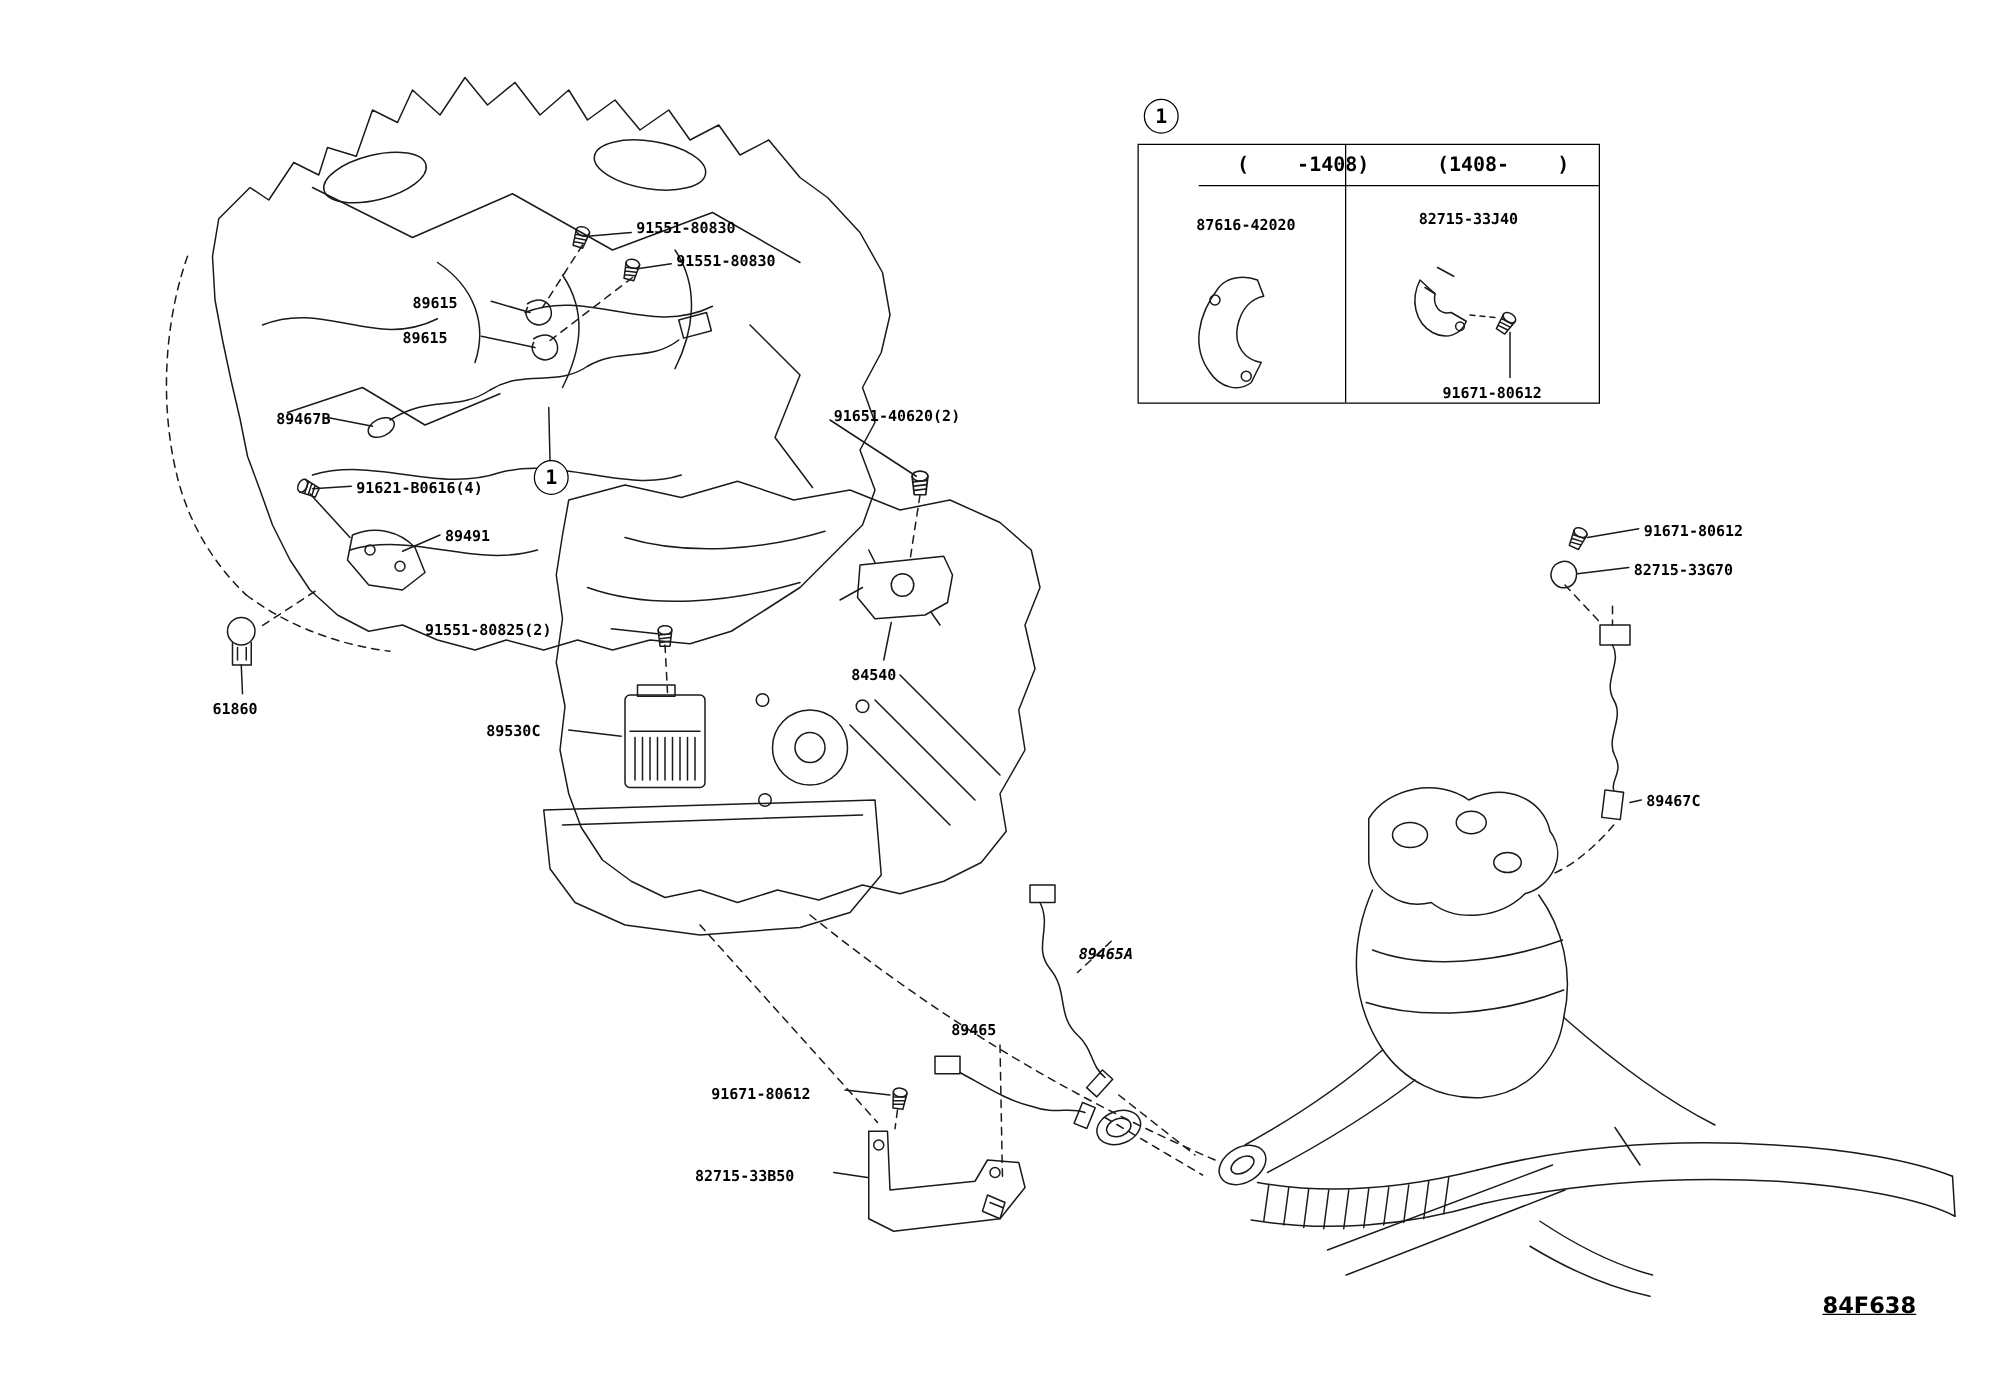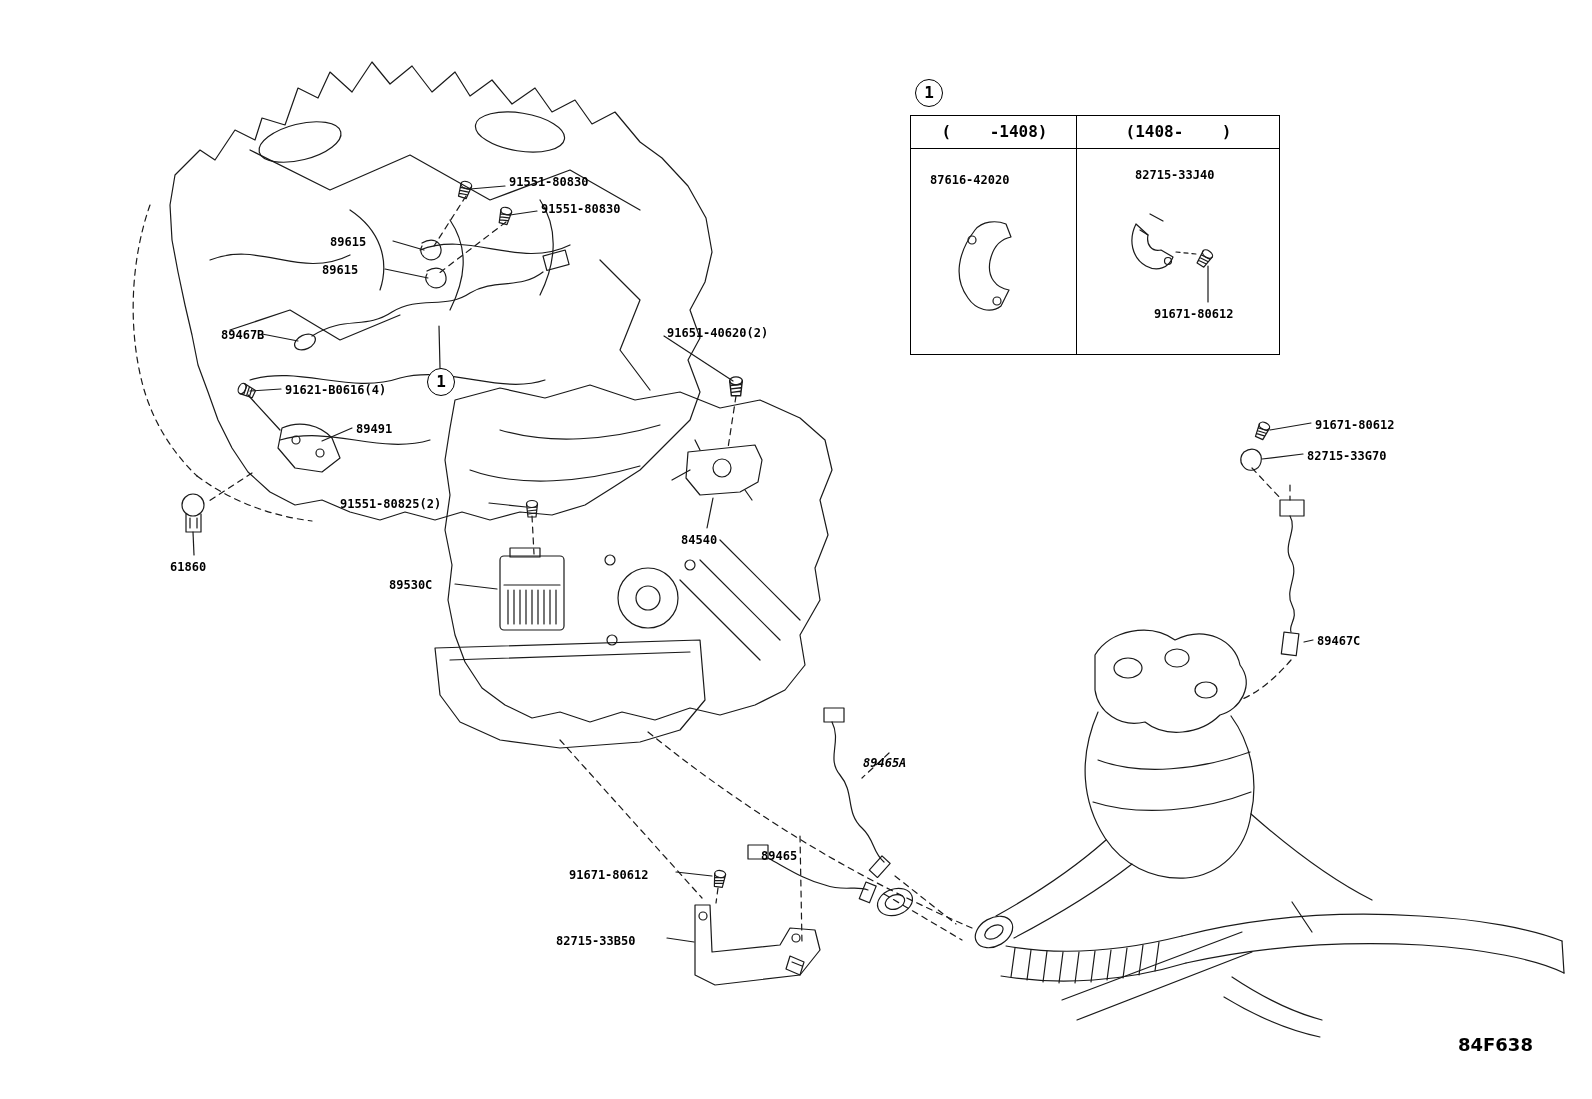--- a/index.html
+++ b/index.html
@@ -2,28 +2,28 @@
 <html><head>
 <meta charset="utf-8">
 <style>
   html,body{margin:0;padding:0;background:#fff;}
   .canvas{position:relative;width:1592px;height:1099px;background:#fff;overflow:hidden;
           font-family:"DejaVu Sans Mono",monospace;color:#000;}
   .art{position:absolute;left:0;top:0;width:1592px;height:1099px;}
   .part-label{position:absolute;font-weight:bold;font-size:12px;line-height:19px;white-space:pre;}
   .callout{position:absolute;width:26px;height:26px;border:1.7px solid #000;border-radius:50%;
            text-align:center;line-height:25px;font-size:16px;font-weight:bold;background:#fff;}
-  .ref-table{position:absolute;left:910px;top:115px;width:370px;height:240px;border:1.6px solid #000;box-sizing:border-box;}
+  .ref-table{position:absolute;left:910px;top:115px;width:370px;height:208px;border:1.6px solid #000;box-sizing:border-box;padding-left:48px;}
   .ref-head{display:flex;height:33px;border-bottom:1.6px solid #000;box-sizing:border-box;}
   .ref-cell{text-align:center;line-height:32px;font-size:16px;font-weight:bold;white-space:pre;}
   .ref-cell.c1{width:167px;}
   .ref-cell.c2{flex:1;}
   .ref-divider{position:absolute;left:165px;top:0;bottom:0;width:0;border-left:1.6px solid #000;}
   .diagram-code{position:absolute;left:1458px;top:1034px;font-size:18px;font-weight:bold;
-                font-family:"DejaVu Sans",sans-serif;}
+                font-family:"DejaVu Sans",sans-serif;text-decoration:underline;}
 </style>
 </head>
 <body>
 
 <div class="canvas">
 
   <svg class="art" viewBox="0 0 1592 1099" fill="none" stroke="#1a1a1a" stroke-width="1.2" stroke-linecap="round" stroke-linejoin="round">
     <defs>
       <g id="screw">
         <ellipse cx="0" cy="-1" rx="5.5" ry="3.5"></ellipse>
@@ -238,26 +238,26 @@
       <div class="part-label" style="left: 322px; top: 261px;">89615</div>
       <div class="part-label" style="left: 189px; top: 326px; margin-left: 32px;">89467B</div>
       <div class="part-label" style="left: 667px; top: 324px;">91651-40620(2)</div>
       <div class="part-label" style="left: 285px; top: 381px;">91621-B0616(4)</div>
       <div class="part-label" style="left: 356px; top: 420px;">89491</div>
       <div class="part-label" style="left: 340px; top: 495px;">91551-80825(2)</div>
       <div class="part-label" style="left: 681px; top: 531px;">84540</div>
       <div class="part-label" style="left: 170px; top: 558px;">61860</div>
       <div class="part-label" style="left: 389px; top: 576px;">89530C</div>
       <div class="part-label" style="left: 863px; top: 754px; font-style: italic;">89465A</div>
-      <div class="part-label" style="left: 761px; top: 815px; margin-top: 32px;">89465</div>
+      <div class="part-label" style="left: 761px; top: 815px;">89465</div>
       <div class="part-label" style="left: 569px; top: 866px;">91671-80612</div>
       <div class="part-label" style="left: 556px; top: 932px;">82715-33B50</div>
       <div class="part-label" style="left: 1315px; top: 416px;">91671-80612</div>
       <div class="part-label" style="left: 1307px; top: 447px;">82715-33G70</div>
       <div class="part-label" style="left: 1317px; top: 632px;">89467C</div>
-      <div class="part-label" style="left: 930px; top: 171px;">87616-42020</div>
+      <div class="part-label" style="left: 957px; top: 171px;">87616-42020</div>
       <div class="part-label" style="left: 1103px; top: 166px; margin-left: 32px;">82715-33J40</div>
       <div class="part-label" style="left: 1154px; top: 305px;">91671-80612</div>
     </div>
 
   <div class="diagram-code">84F638</div>
 
 </div>
 
 </body></html>

